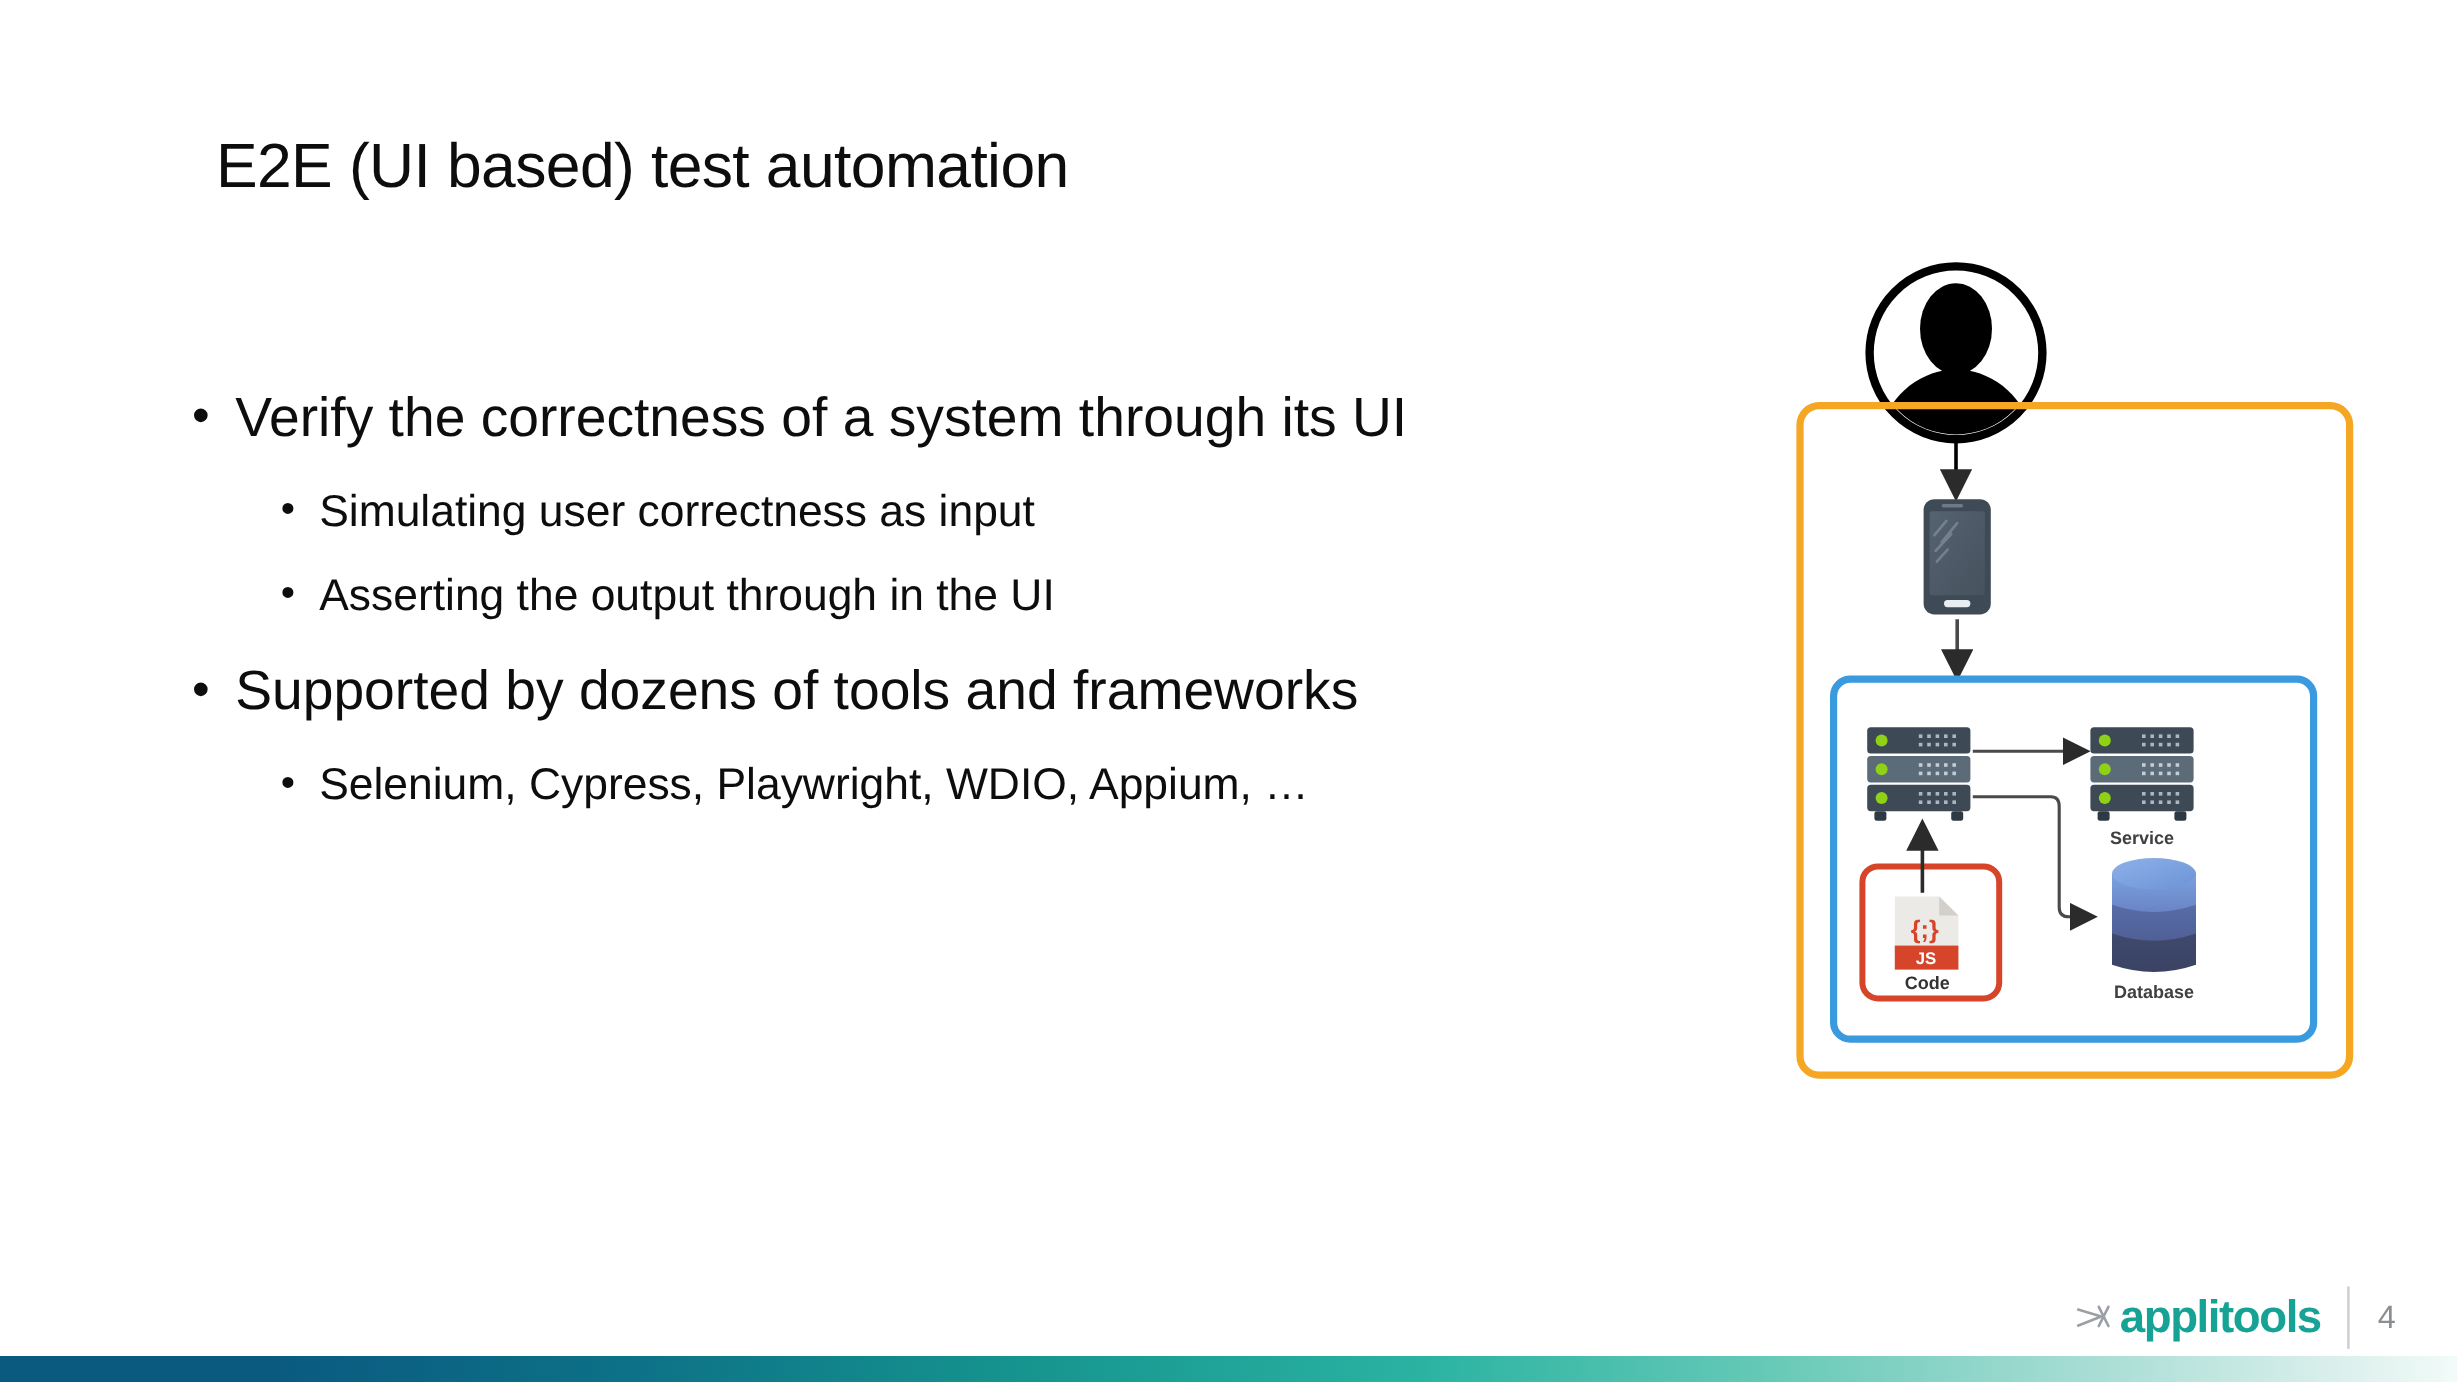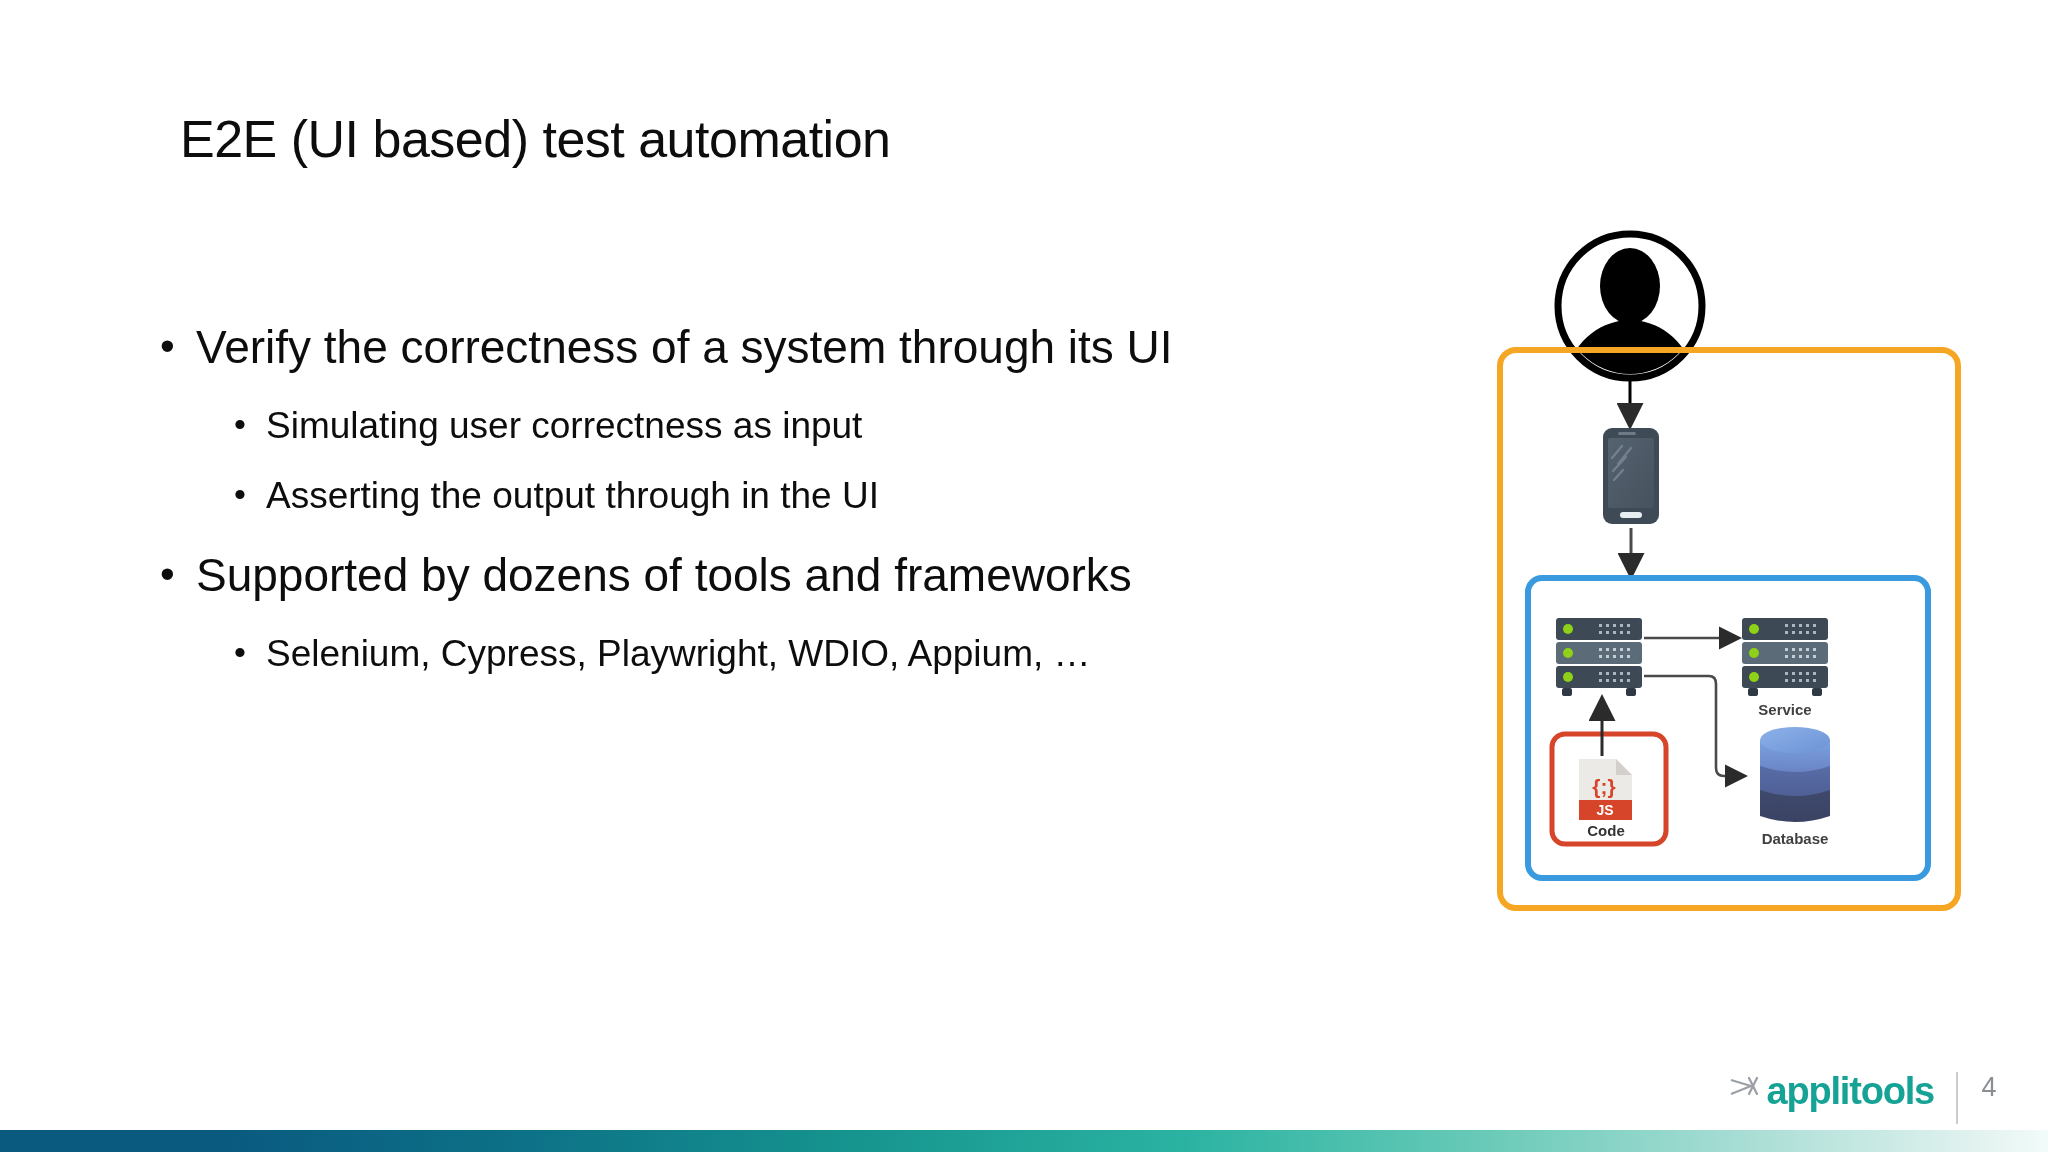--- a/index.html
+++ b/index.html
@@ -75,40 +75,40 @@
     line-height: 1.22;
   }
   .bullet-text {
     flex: 1 1 auto;
   }
 
   
   .diagram {
     position: absolute;
     left: 1494px;
-    top: 228px;
+    top: 216px;
     width: 470px;
     height: 790px;
   }
   .diagram svg { display: block; }
 
   
   .footer {
     position: absolute;
     left: 0;
     right: 0;
     bottom: 22px;
     height: 60px;
   }
   .logo-wrap {
     position: absolute;
     right: 46px;
     bottom: 6px;
     display: flex;
-    align-items: flex-start;
+    align-items: center;
     gap: 8px;
   }
   .logo-mark {
     width: 30px;
     height: 30px;
     display: block;
   }
   .logo-text {
     font-size: 38px;
     font-weight: bold;

